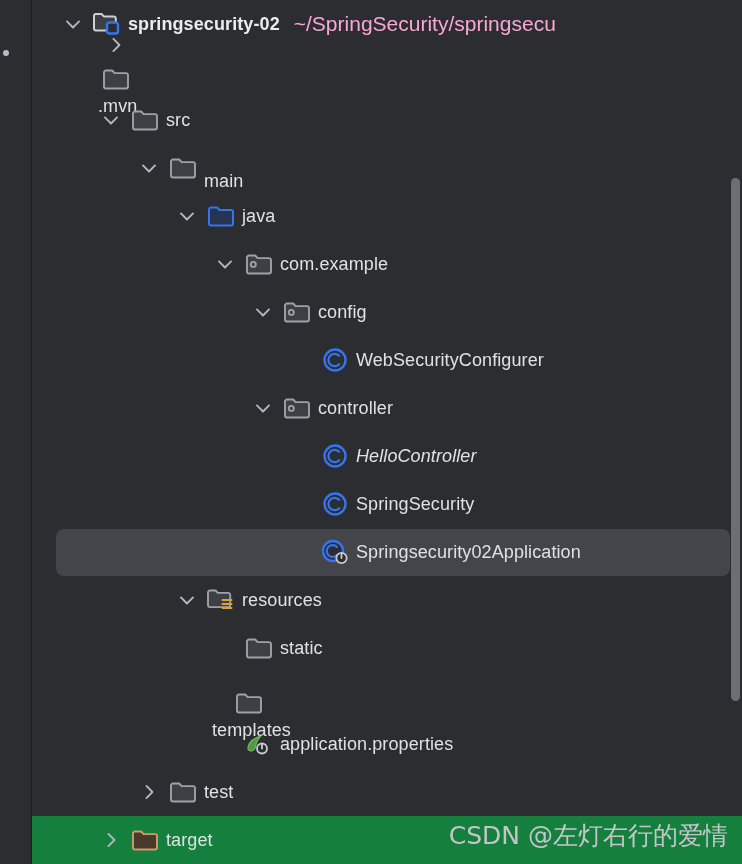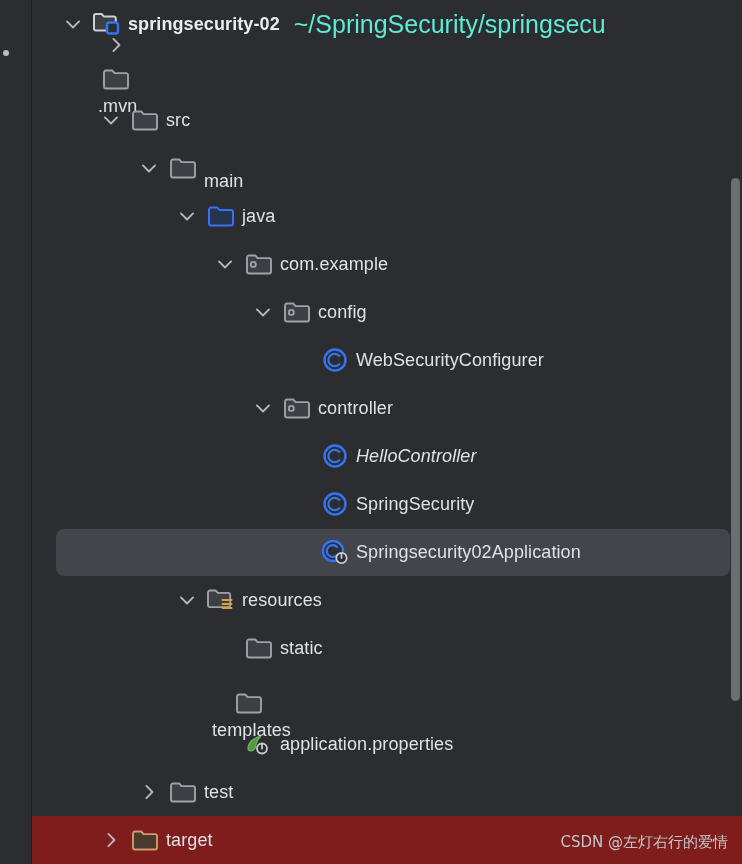--- a/index.html
+++ b/index.html
@@ -50,21 +50,21 @@
   }
   .row-bg-selected::before {
     content: "";
     position: absolute;
     left: 24px; right: 12px;
     top: 1px; bottom: 0px;
     background: #43454a;
     border-radius: 8px;
   }
   .row-bg-excluded {
-    background: #7f1d1d;
+    background: #15803d;
   }
 
   .row-inner {
     position: relative;
     display: flex;
     align-items: center;
     z-index: 2;
   }
 
   
@@ -85,43 +85,43 @@
   .icon svg { display: block; }
 
   .label {
     font-size: 18px;
     color: #dfe1e5;
     letter-spacing: 0.1px;
     padding-left: 4px;
   }
   .label.bold { font-weight: bold; color: #ebecf0; }
   .path {
-    font-size: 25px;
-    color: #5eead4;
+    font-size: 21px;
+    color: #f9a8d4;
     padding-left: 14px;
   }
 
   
   .scrollbar-track {
     position: absolute; right: 0; top: 0;
     width: 14px; height: 864px;
     background: transparent;
   }
   .scrollbar-thumb {
     position: absolute; right: 2px;
     top: 178px; width: 9px; height: 523px;
     background: #6b6e73;
     border-radius: 5px;
   }
 
   
   .watermark {
     position: absolute;
     right: 14px; bottom: 12px;
-    font-size: 15px;
+    font-size: 25px;
     color: #c3c5c8;
     font-family: "DejaVu Sans", "Liberation Sans", sans-serif;
     z-index: 5;
     pointer-events: none;
   }
 </style>
 </head>
 <body>
 
 <div id="app">

